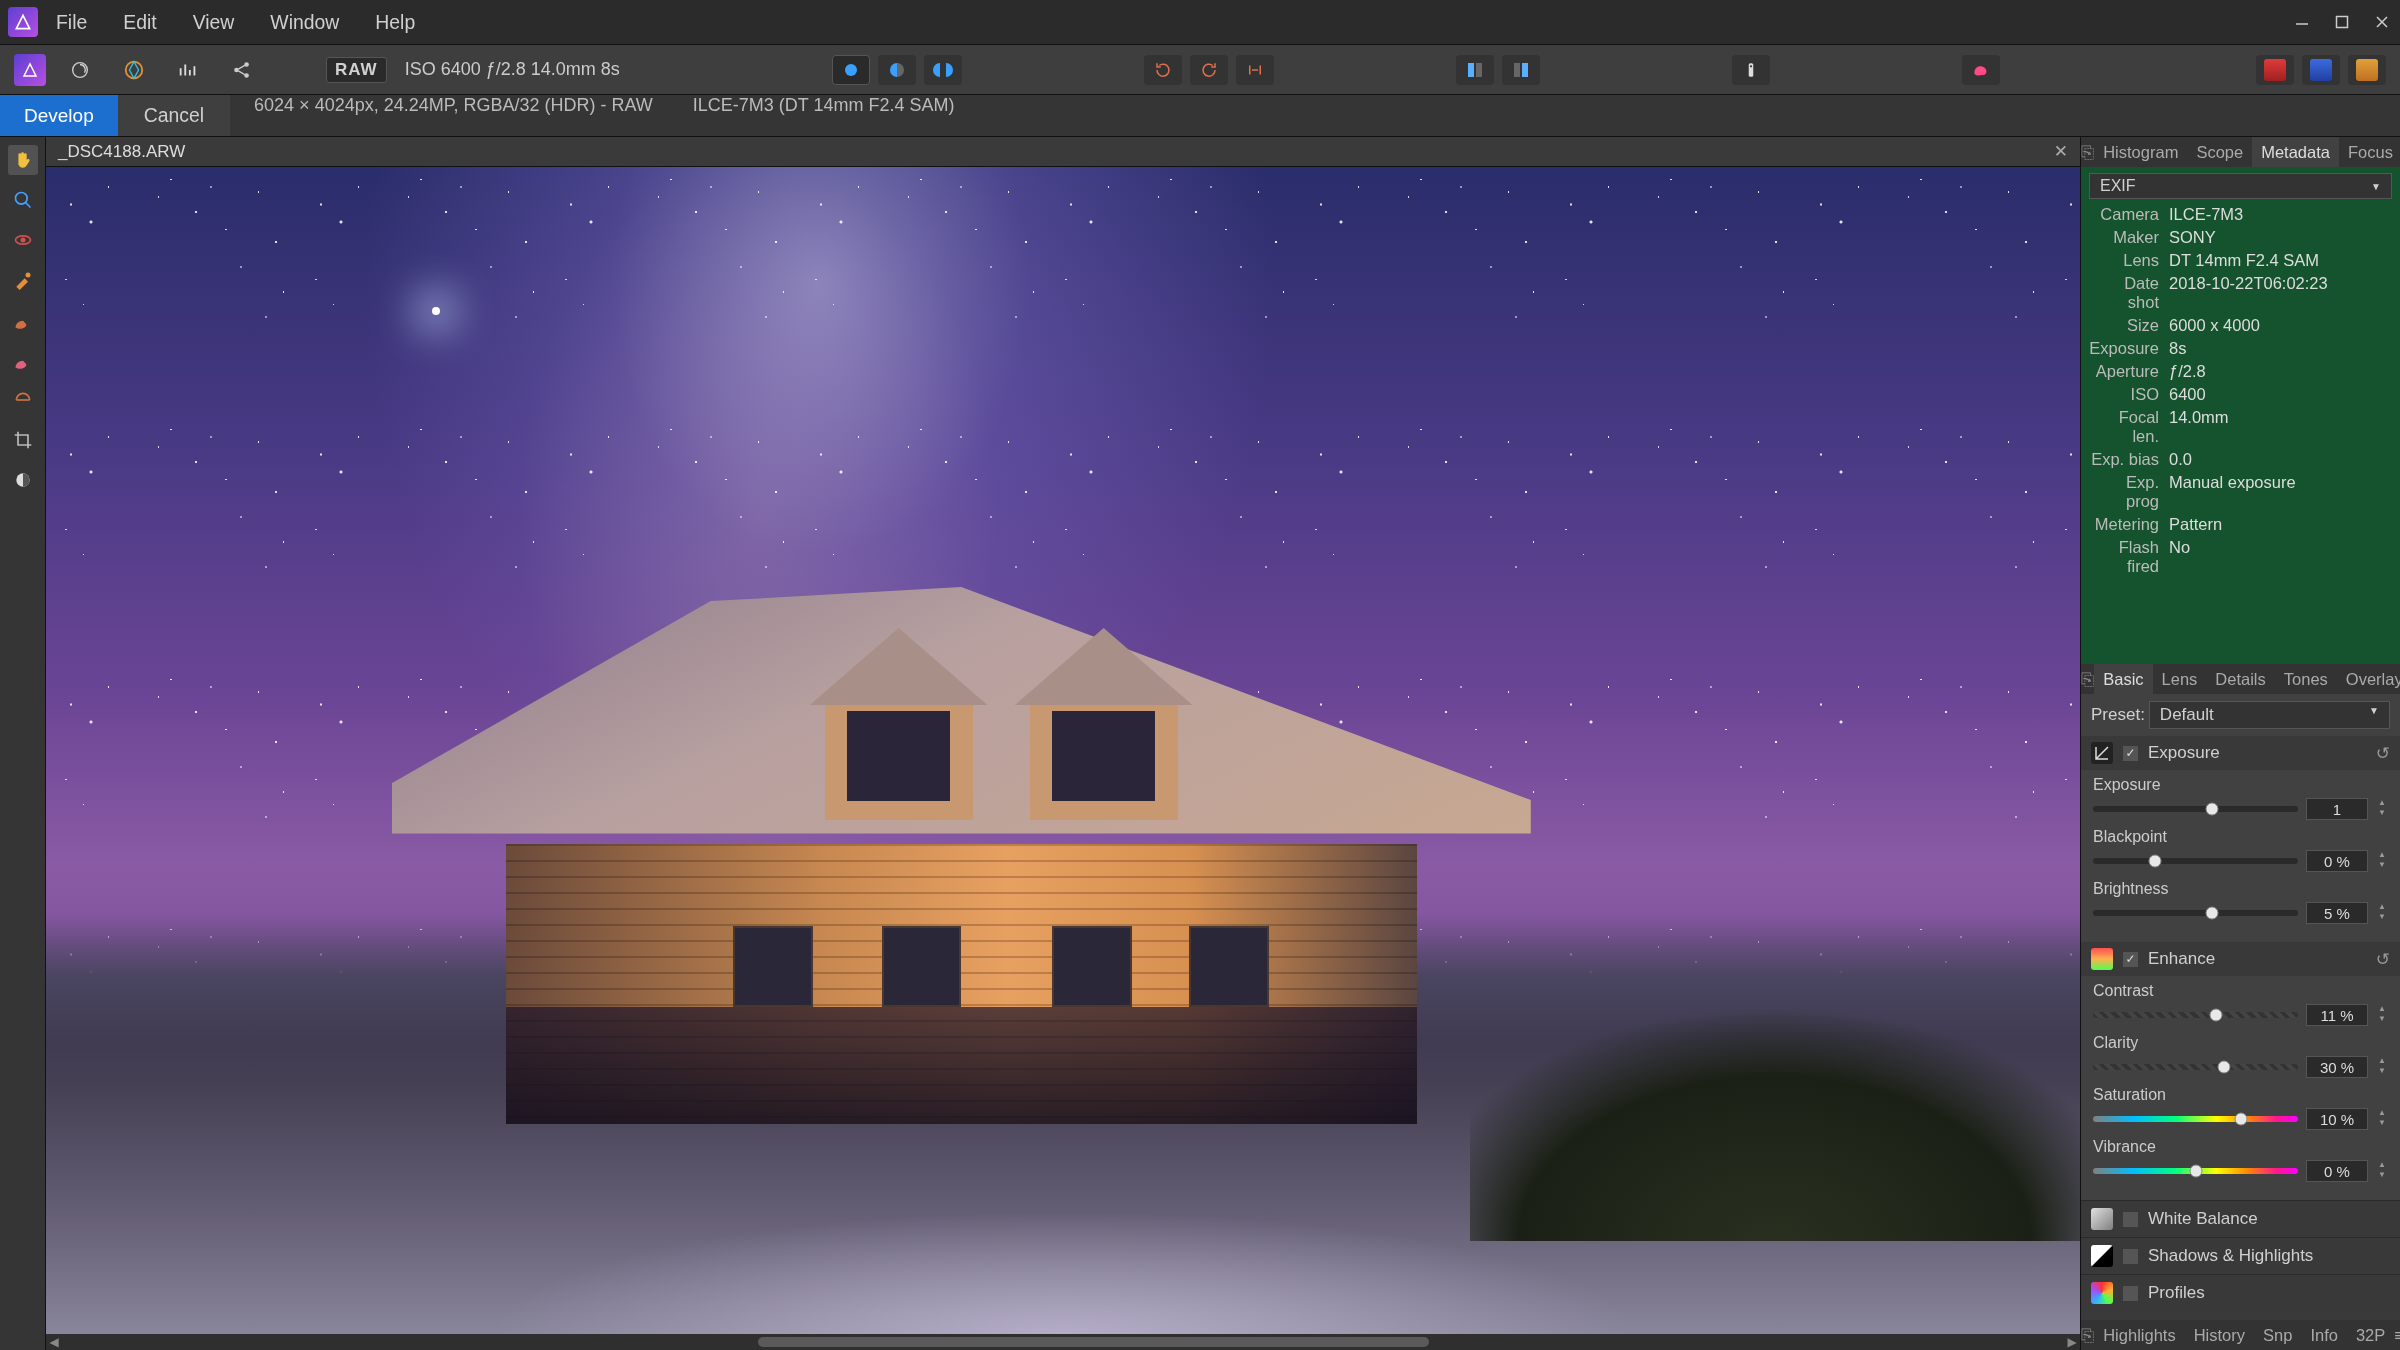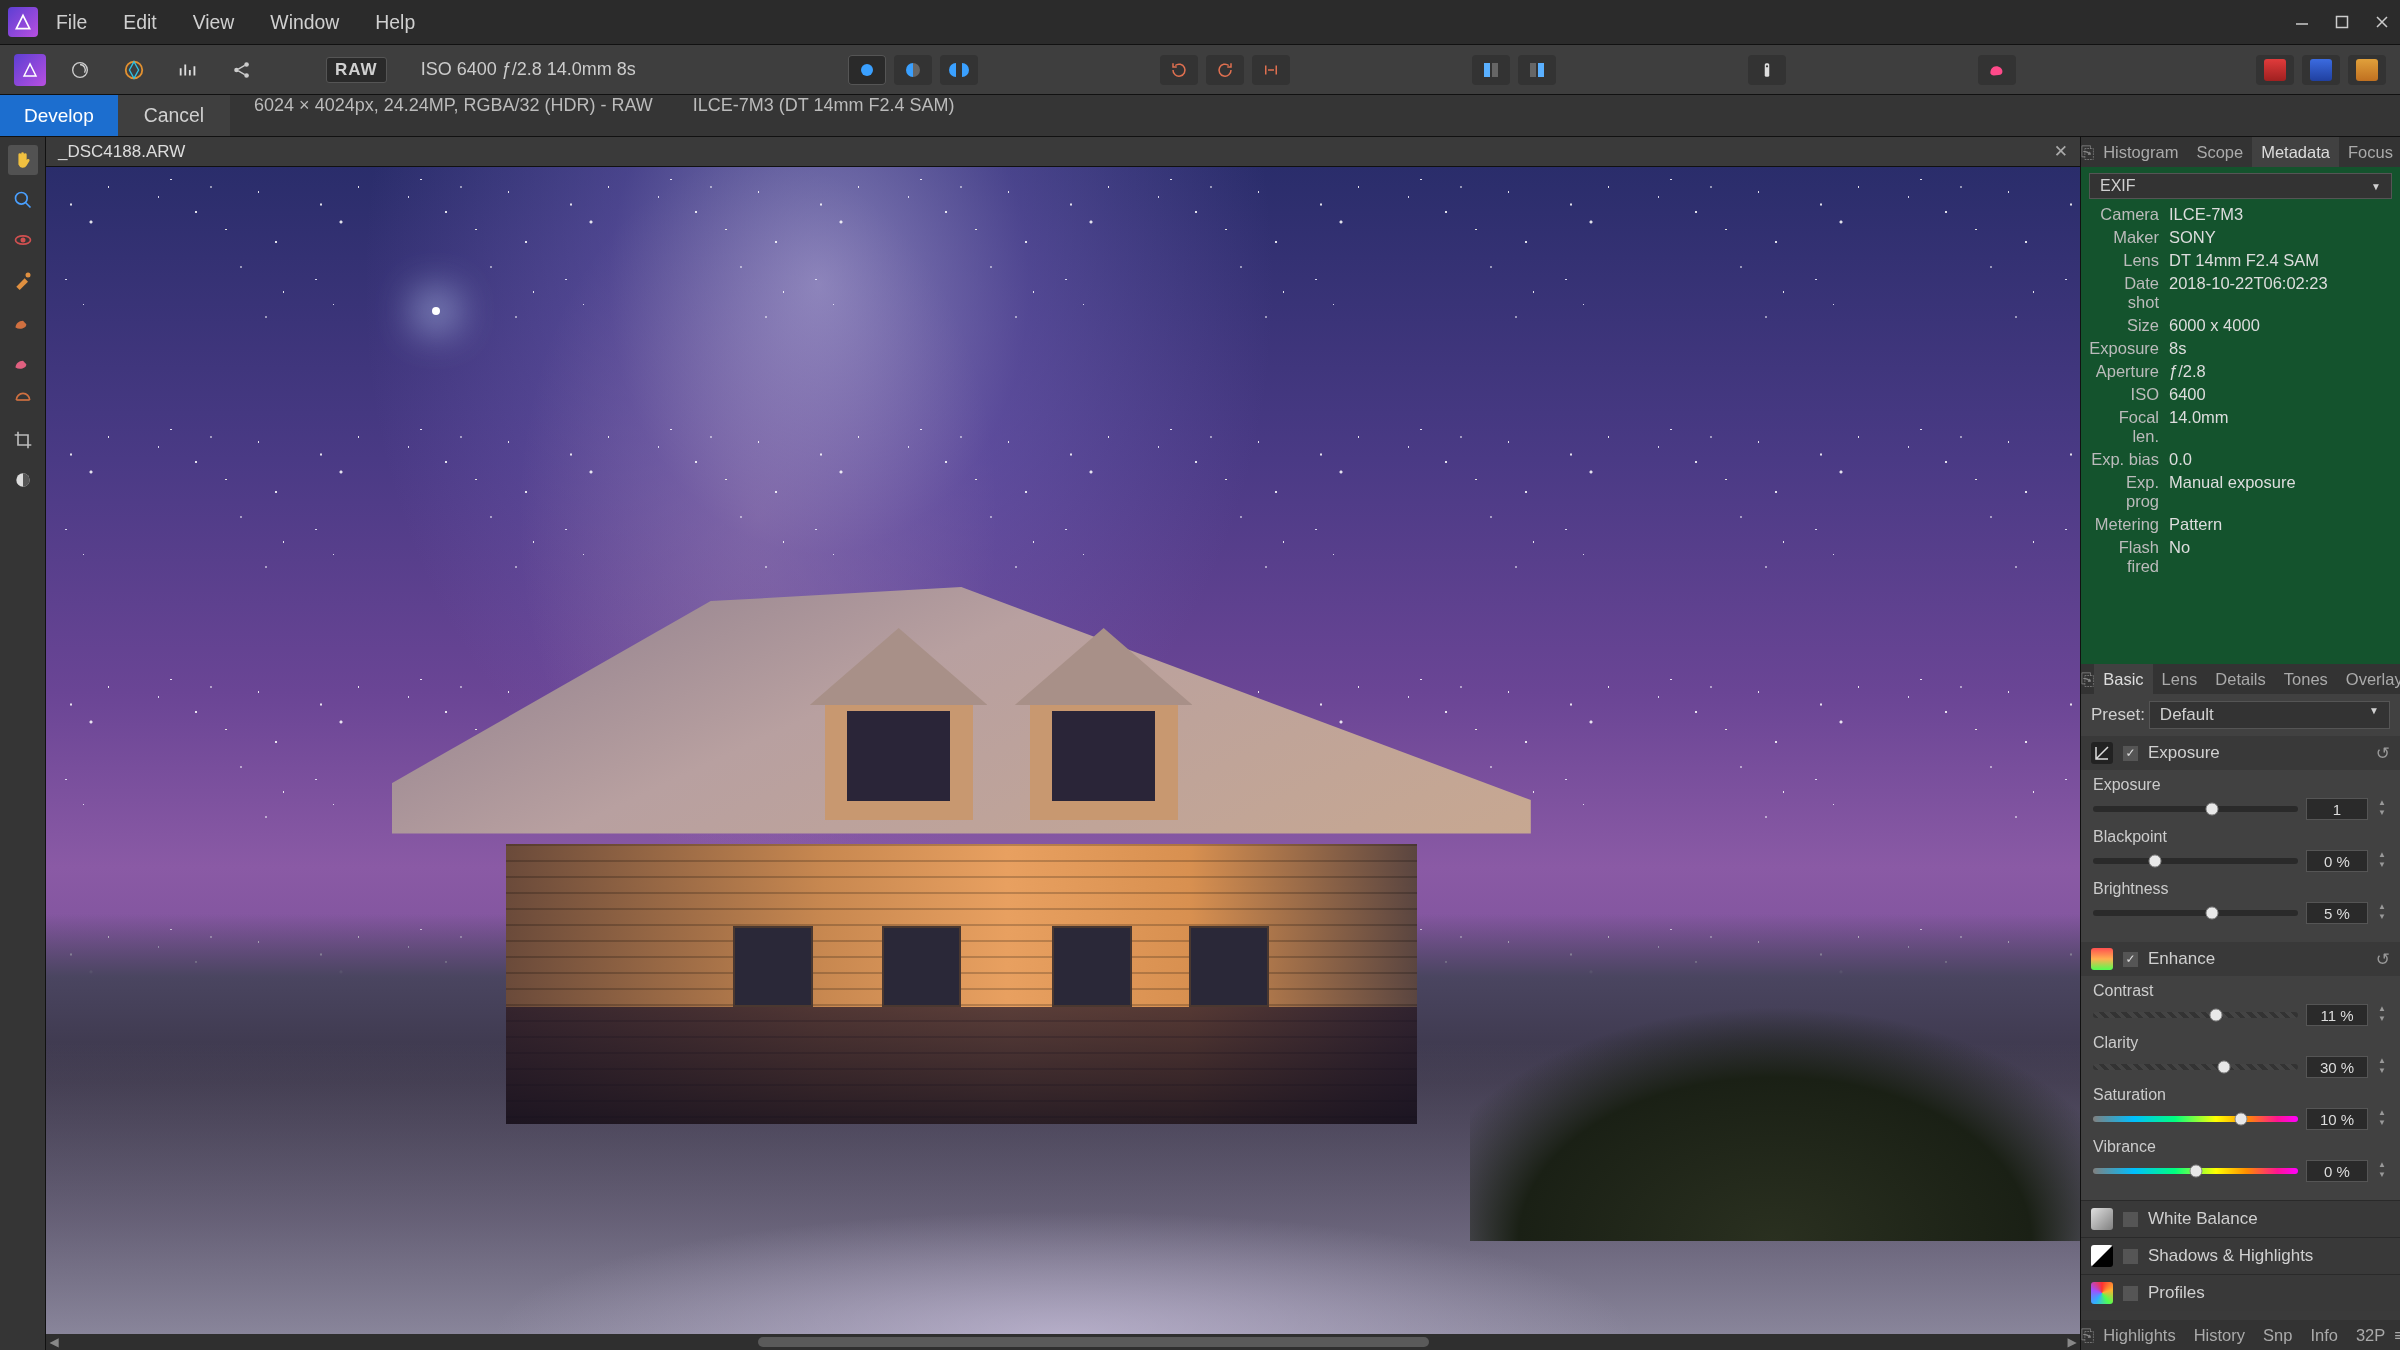--- a/index.html
+++ b/index.html
@@ -22,21 +22,21 @@
 .menu span{cursor:default}
 .windowbtns{margin-left:auto;display:flex;gap:20px;align-items:center}
 .winbtn{width:20px;height:20px;display:flex;align-items:center;justify-content:center;color:#ccc}
 
 
 .toolbar{height:50px;background:var(--bg-toolbar);display:flex;align-items:center;padding:0 14px;gap:12px;border-bottom:1px solid #111}
 .tb-left{display:flex;align-items:center;gap:14px}
 .tb-btn{width:32px;height:32px;border-radius:4px;display:flex;align-items:center;justify-content:center;color:#ccc}
 .tb-sml{width:40px;color:#ddd;display:flex;align-items:center;justify-content:center}
 .raw-badge{background:#2a2a2a;border:1px solid #555;border-radius:3px;padding:2px 8px;font-size:17px;font-weight:bold;letter-spacing:1px}
-.raw-text{font-size:18px;color:#ccc;margin-left:22px}
+.raw-text{font-size:18px;color:#ccc;margin-left:6px}
 .tb-group{display:flex;gap:8px;align-items:center;margin-left:30px}
 .sq{width:38px;height:30px;background:#333;border-radius:4px;display:flex;align-items:center;justify-content:center}
 .sq.sel{background:#2a2a2a;box-shadow:inset 0 0 0 1px #555}
 .tb-right{margin-left:auto;display:flex;gap:8px}
 .persona{width:22px;height:22px;border-radius:3px}
 .p1{background:linear-gradient(#e03b3b,#a02020)}
 .p2{background:linear-gradient(#3b6be0,#2040a0)}
 .p3{background:linear-gradient(#e0a03b,#c07020)}
 
 

